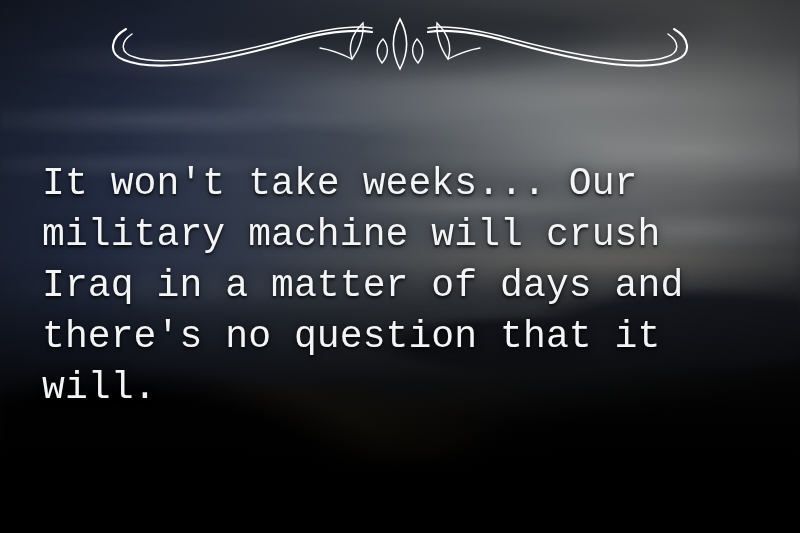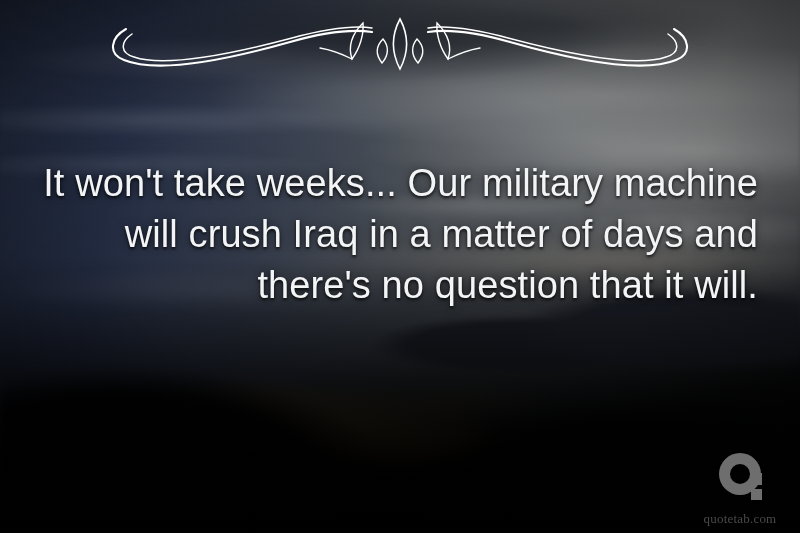--- a/index.html
+++ b/index.html
@@ -112,23 +112,23 @@
     height: 70px;
   }
   .flourish svg { display: block; width: 640px; height: 70px; }
 
   
   .quote {
     position: absolute;
     left: 42px;
     top: 158px;
     width: 716px;
-    text-align: right;
+    text-align: left;
     color: #f3f4f5;
-    font-family: Liberation Sans, sans-serif;
+    font-family: Liberation Mono, monospace;
     font-size: 38px;
     font-weight: 400;
     line-height: 51px;
     letter-spacing: 0.1px;
     text-shadow:
       0 2px 3px rgba(0,0,0,0.75),
       0 0 10px rgba(0,0,0,0.45);
     white-space: pre-wrap;
   }
 
@@ -205,25 +205,14 @@
       <path d="M357 11 C368 22 372 35 368 47 C360 36 356 22 357 11 Z" stroke-width="1.4"></path>
 
       <path d="M272 47 C262 42 252 38 240 36" stroke-width="1.3"></path>
       <path d="M368 47 C378 42 388 38 400 36" stroke-width="1.3"></path>
     </svg>
   </div>
 
   <div class="quote">It won't take weeks... Our military machine will crush Iraq in a matter of days and there's no question that it will.</div>
 
 
-  <div class="watermark">
-    <svg class="logo-mark" viewBox="0 0 62 58" xmlns="http://www.w3.org/2000/svg">
-
-      <path d="M31 2 A21 21 0 1 0 31 44 A21 21 0 1 0 31 2 Z
-               M31 13 A10 10 0 1 1 31 33 A10 10 0 1 1 31 13 Z" fill="#6e6e6e" fill-rule="evenodd"></path>
-
-      <rect x="42" y="22" width="11" height="12" fill="#6e6e6e"></rect>
-      <rect x="42" y="38" width="11" height="11" fill="#6e6e6e"></rect>
-    </svg>
-    <span class="logo-text">quotetab.com</span>
-  </div>
 
 </div>
 
 </body></html>

